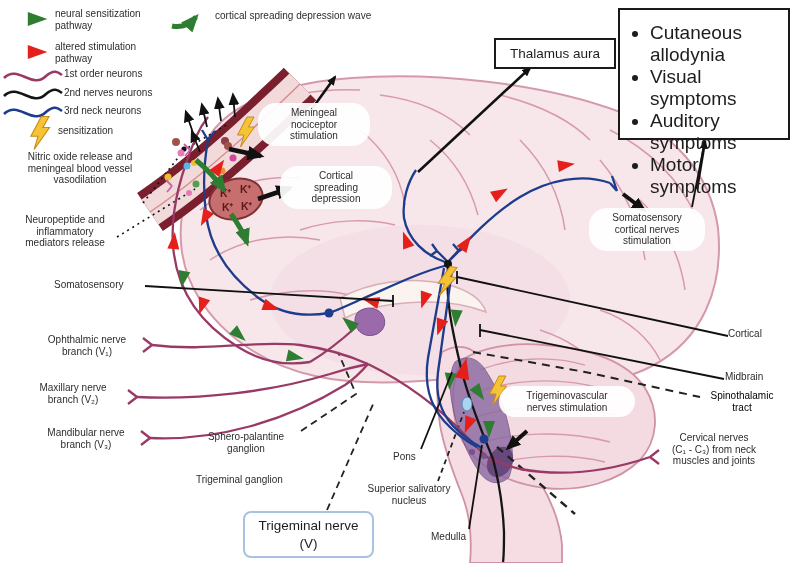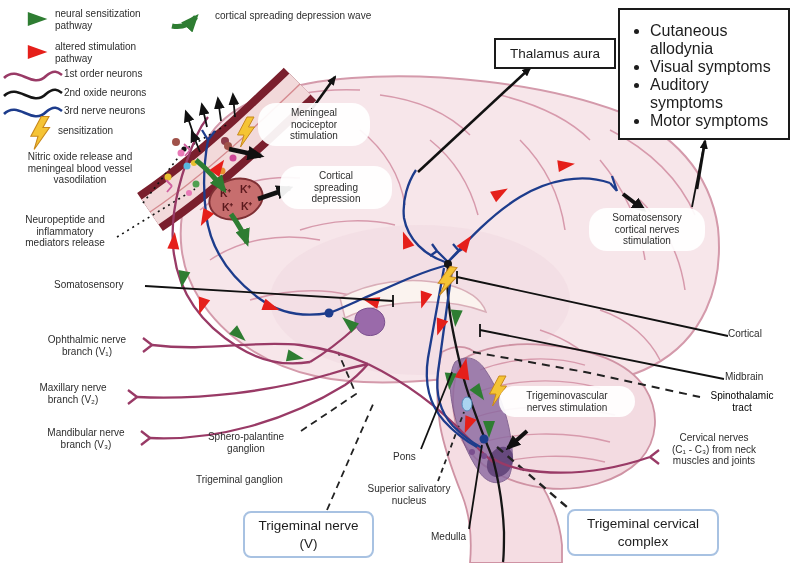--- a/index.html
+++ b/index.html
@@ -11,21 +11,21 @@
   .lft{text-align:left;}
   .wbg{background:rgba(255,255,255,.93);border-radius:18px;padding:4px 8px;}
   .gray{color:#000000;}
   .bbox{position:absolute;background:#fff;border:2px solid #1a1a1a;display:flex;
         align-items:center;justify-content:center;text-align:center;
         font-size:13.5px;line-height:1.3;color:#1d1d1d;white-space:pre-line;}
   .blueb{border:2px solid #a8c2e2;border-radius:8px;}
   .symbox{position:absolute;background:#fff;border:2px solid #1a1a1a;}
   .symbox ul{margin:0;padding:12px 6px 10px 30px;height:104px;display:flex;
              flex-direction:column;justify-content:space-between;}
-  .symbox li{font-size:16px;color:#1d1d1d;}
+  .symbox li{font-size:19px;color:#1d1d1d;}
 </style>
 </head>
 <body>
 
 <div id="fig">
 
 <svg id="scene" width="800" height="563" viewBox="0 0 800 563">
   <defs>
     <marker id="ah" markerWidth="7" markerHeight="6" refX="5.5" refY="3" orient="auto">
           <path d="M0,0 L7,3 L0,6 Z" fill="#111"></path>
@@ -243,22 +243,22 @@
     <use href="#bolt" transform="translate(38,133) scale(1.1)" fill="#f5c434" stroke="#c8881c" stroke-width="1"></use>
     <path d="M172,26 C181,28 189,25 196,17" fill="none" stroke="#2e7d32" stroke-width="5" marker-end="url(#ahg)"></path>
   </g>
 </svg>
 
 <div class="lbl lft" style="left:55px;top:8px;width:132px">neural sensitization
 pathway</div>
 <div class="lbl lft" style="left:55px;top:41px;width:132px">altered stimulation
 pathway</div>
 <div class="lbl lft" style="left:64px;top:68px">1st order neurons</div>
-<div class="lbl lft" style="left:64px;top:87px">2nd oxide neurons</div>
-<div class="lbl lft" style="left:64px;top:105px">3rd nerve neurons</div>
+<div class="lbl lft" style="left:64px;top:87px">2nd nerves neurons</div>
+<div class="lbl lft" style="left:64px;top:105px">3rd neck neurons</div>
 <div class="lbl lft" style="left:58px;top:125px">sensitization</div>
 <div class="lbl lft" style="left:215px;top:10px;width:250px">cortical spreading depression wave</div>
 
 <div class="lbl" style="left:4px;top:151px;width:152px">Nitric oxide release and
 meningeal blood vessel
 vasodilation</div>
 <div class="lbl" style="left:6px;top:214px;width:118px">Neuropeptide and
 inflammatory
 mediators release</div>
 <div class="lbl lft" style="left:54px;top:279px">Somatosensory</div>
@@ -299,16 +299,14 @@
 <div class="symbox" style="left:618px;top:8px;width:168px;height:128px">
   <ul>
     <li>Cutaneous allodynia</li>
     <li>Visual symptoms</li>
     <li>Auditory symptoms</li>
     <li>Motor symptoms</li>
   </ul>
 </div>
 <div class="bbox blueb" style="left:243px;top:511px;width:127px;height:43px">Trigeminal nerve
 (V)</div>
-<div class="bbox blueb" style="left:567px;top:509px;width:148px;height:43px">Trigeminal cervical
-complex</div>
 
 </div>
 
 </body></html>

